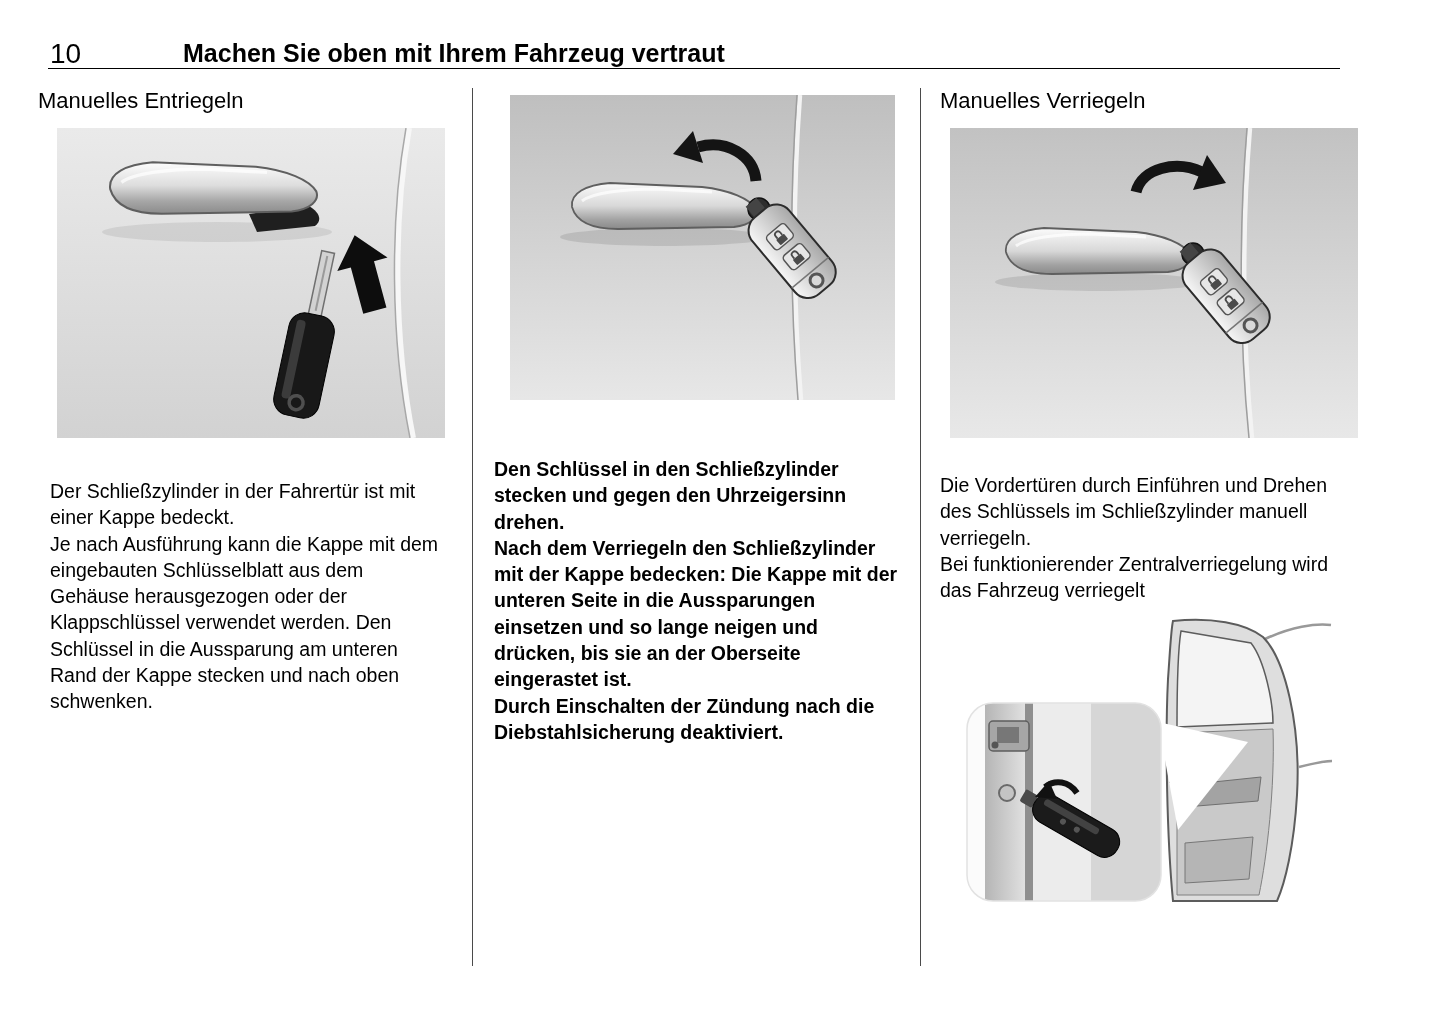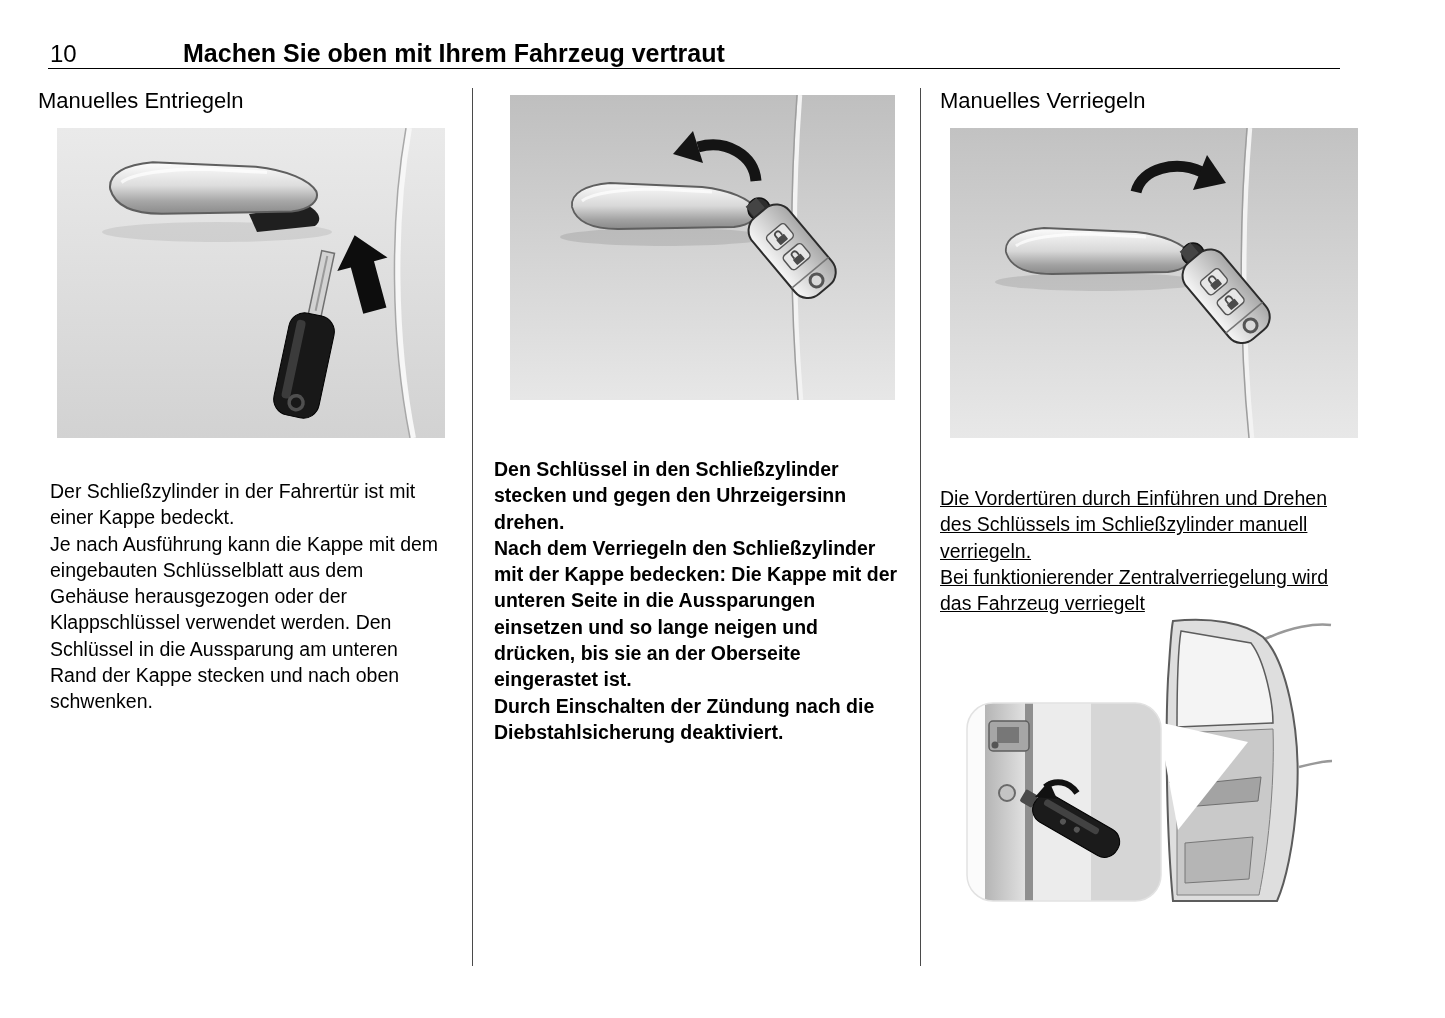--- a/index.html
+++ b/index.html
@@ -6,21 +6,21 @@
   .page{
     position:relative;
     width:1445px;height:1018px;
     background:#ffffff;
     font-family:"Liberation Sans",sans-serif;
     color:#000;
     overflow:hidden;
   }
   .page-number{
     position:absolute;left:50px;top:40px;
-    font-size:24px;line-height:28px;font-weight:400;
+    font-size:28px;line-height:28px;font-weight:400;
   }
   .page-title{
     position:absolute;left:183px;top:38px;margin:0;
     font-size:25px;line-height:30px;font-weight:bold;
   }
   .header-rule{
     position:absolute;left:48px;top:68px;width:1292px;height:0;
     border:none;border-top:1.7px solid #000;margin:0;
   }
   .vsep{
@@ -34,21 +34,21 @@
   }
   .heading-col1{left:38px;top:88px;}
   .heading-col3{left:940px;top:88px;}
   .textblock{position:absolute;}
   .textblock p{
     margin:0;
     font-size:19.5px;line-height:26.3px;
   }
   .text-col1{left:50px;top:478px;width:394px;}
   .text-col2{left:494px;top:456px;width:406px;font-weight:bold;}
-  .text-col3{left:940px;top:485px;width:402px;text-decoration:underline;}
+  .text-col3{left:940px;top:472px;width:402px;}
   figure.fig{position:absolute;margin:0;padding:0;}
   figure.fig svg{display:block;width:100%;height:100%;}
   .fig-1{left:57px;top:128px;width:388px;height:310px;}
   .fig-2{left:510px;top:95px;width:385px;height:305px;}
   .fig-3{left:950px;top:128px;width:408px;height:310px;}
   .fig-4{left:965px;top:617px;width:368px;height:288px;}
 </style>
 </head>
 <body>
 

